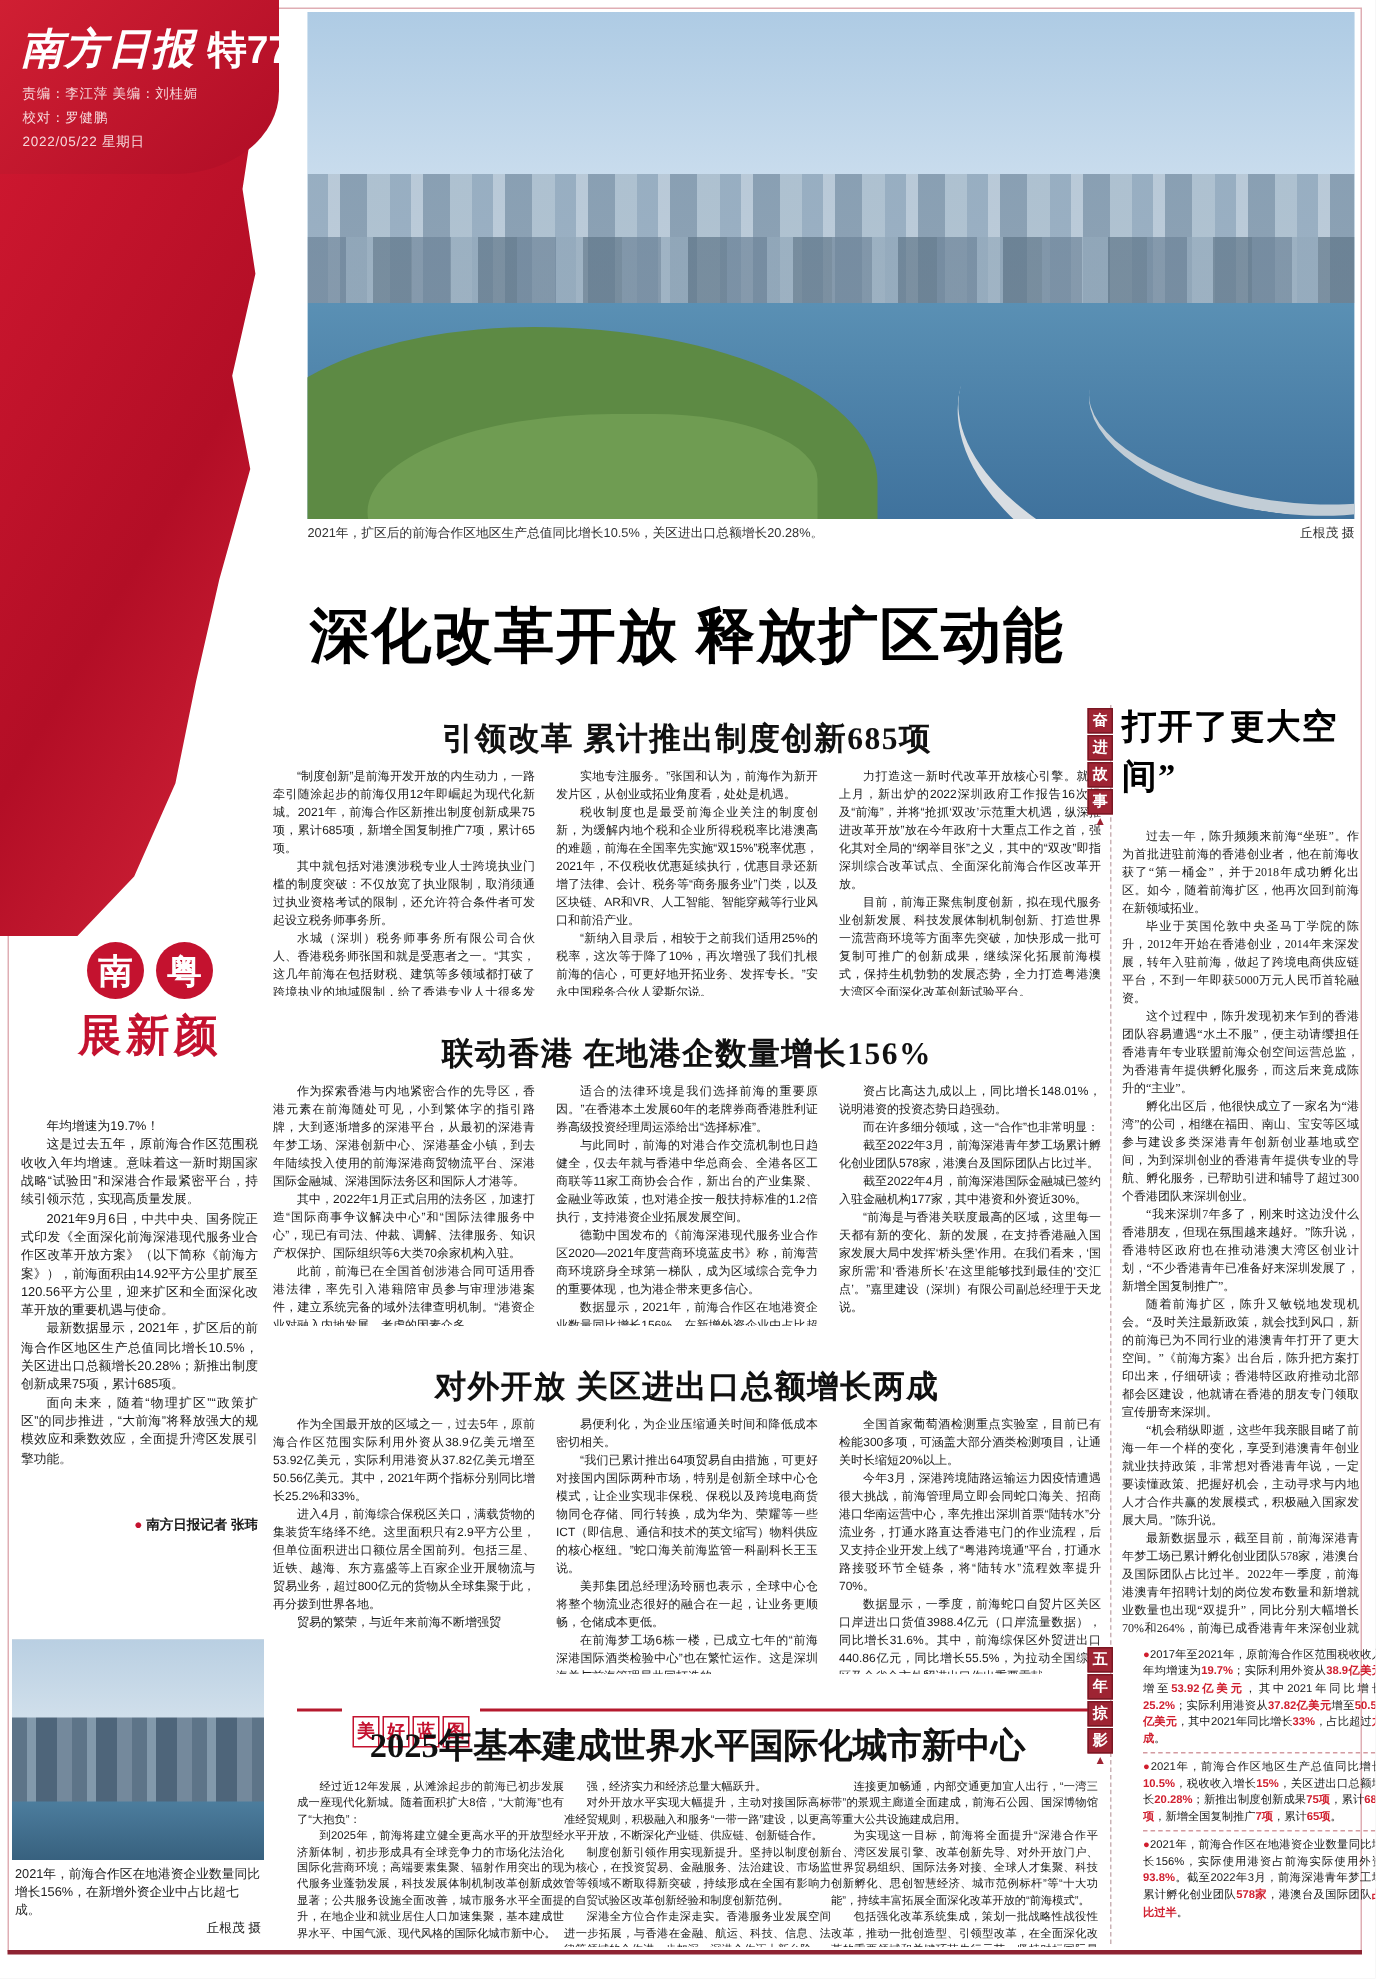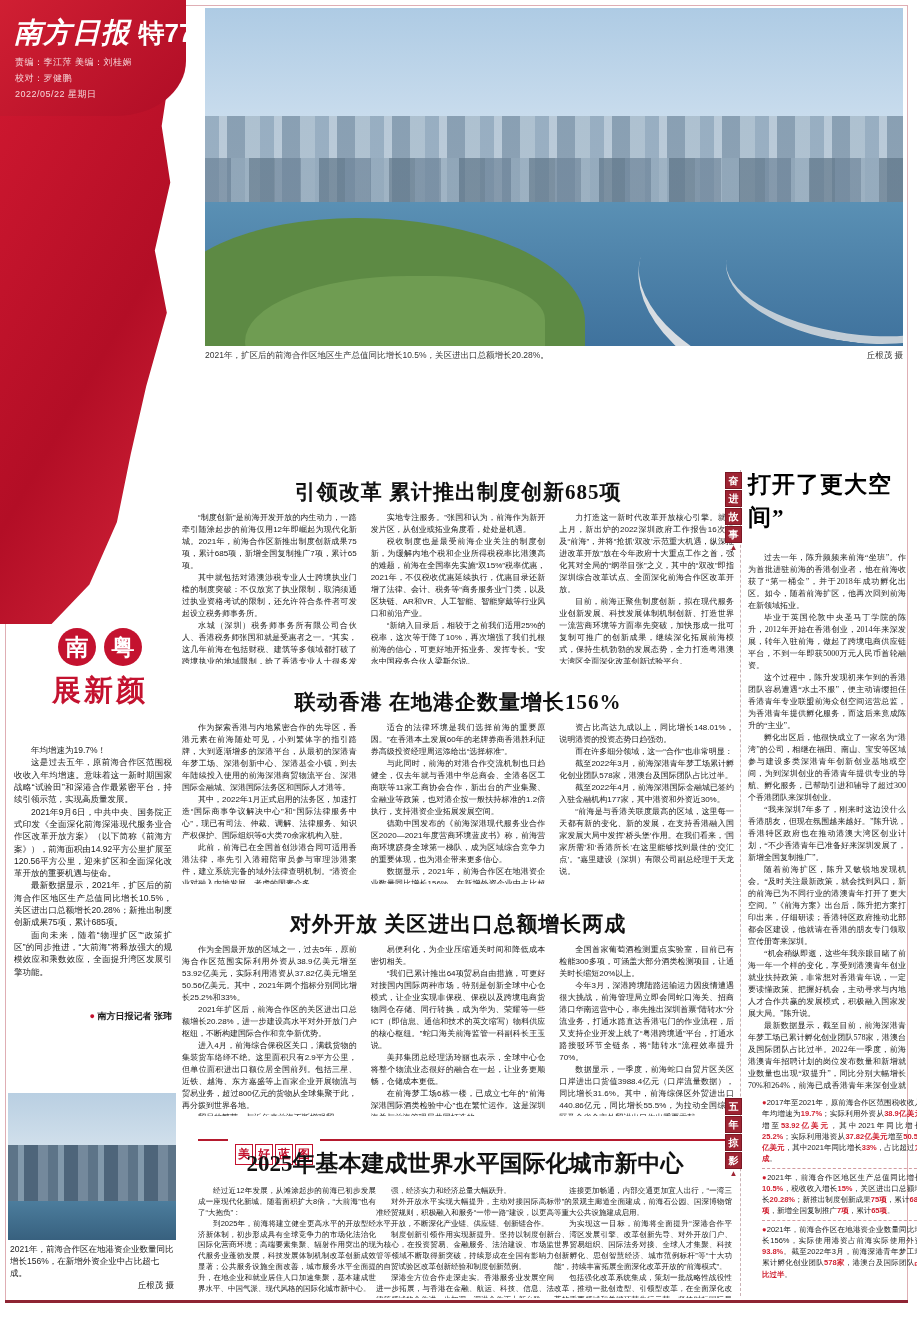--- a/index.html
+++ b/index.html
@@ -164,20 +164,21 @@
     <div class="ph-park"></div>
     <div class="ph-park2"></div>
     <div class="ph-road"></div>
     <div class="ph-bridge"></div>
   </div>
   <div class="photo-caption">
     <span>2021年，扩区后的前海合作区地区生产总值同比增长10.5%，关区进出口总额增长20.28%。</span>
     <span>丘根茂  摄</span>
   </div>
 
+  <div class="headline">深化改革开放  释放扩区动能</div>
 
   <div class="subhead" style="top:478px">引领改革  累计推出制度创新685项</div>
   <div class="cols" style="top:512px;height:152px">
       <div class="col">
         <p>“制度创新”是前海开发开放的内生动力，一路牵引随涂起步的前海仅用12年即崛起为现代化新城。2021年，前海合作区新推出制度创新成果75项，累计685项，新增全国复制推广7项，累计65项。</p>
         <p>其中就包括对港澳涉税专业人士跨境执业门槛的制度突破：不仅放宽了执业限制，取消须通过执业资格考试的限制，还允许符合条件者可发起设立税务师事务所。</p>
         <p>水城（深圳）税务师事务所有限公司合伙人、香港税务师张国和就是受惠者之一。“其实，这几年前海在包括财税、建筑等多领域都打破了跨境执业的地域限制，给了香港专业人士很多发展机遇和空间，让我们可以更贴</p>
       </div>
       <div class="col">
         <p>实地专注服务。”张国和认为，前海作为新开发片区，从创业或拓业角度看，处处是机遇。</p>
@@ -209,21 +210,20 @@
         <p>截至2022年3月，前海深港青年梦工场累计孵化创业团队578家，港澳台及国际团队占比过半。</p>
         <p>截至2022年4月，前海深港国际金融城已签约入驻金融机构177家，其中港资和外资近30%。</p>
         <p>“前海是与香港关联度最高的区域，这里每一天都有新的变化、新的发展，在支持香港融入国家发展大局中发挥‘桥头堡’作用。在我们看来，‘国家所需’和‘香港所长’在这里能够找到最佳的‘交汇点’。”嘉里建设（深圳）有限公司副总经理于天龙说。</p>
       </div>
     </div>
 
   <div class="subhead" style="top:910px">对外开放  关区进出口总额增长两成</div>
   <div class="cols" style="top:944px;height:172px">
       <div class="col">
         <p>作为全国最开放的区域之一，过去5年，原前海合作区范围实际利用外资从38.9亿美元增至53.92亿美元，实际利用港资从37.82亿美元增至50.56亿美元。其中，2021年两个指标分别同比增长25.2%和33%。</p>
-        <p>2021年扩区后，前海合作区的关区进出口总额增长20.28%，进一步建设高水平对外开放门户枢纽，不断构建国际合作和竞争新优势。</p>
         <p>进入4月，前海综合保税区关口，满载货物的集装货车络绎不绝。这里面积只有2.9平方公里，但单位面积进出口额位居全国前列。包括三星、近铁、越海、东方嘉盛等上百家企业开展物流与贸易业务，超过800亿元的货物从全球集聚于此，再分拨到世界各地。</p>
         <p>贸易的繁荣，与近年来前海不断增强贸</p>
       </div>
       <div class="col">
         <p>易便利化，为企业压缩通关时间和降低成本密切相关。</p>
         <p>“我们已累计推出64项贸易自由措施，可更好对接国内国际两种市场，特别是创新全球中心仓模式，让企业实现非保税、保税以及跨境电商货物同仓存储、同行转换，成为华为、荣耀等一些ICT（即信息、通信和技术的英文缩写）物料供应的核心枢纽。”蛇口海关前海监管一科副科长王玉说。</p>
         <p>美邦集团总经理汤玲丽也表示，全球中心仓将整个物流业态很好的融合在一起，让业务更顺畅，仓储成本更低。</p>
         <p>在前海梦工场6栋一楼，已成立七年的“前海深港国际酒类检验中心”也在繁忙运作。这是深圳海关与前海管理局共同打造的</p>
       </div>
       <div class="col">

